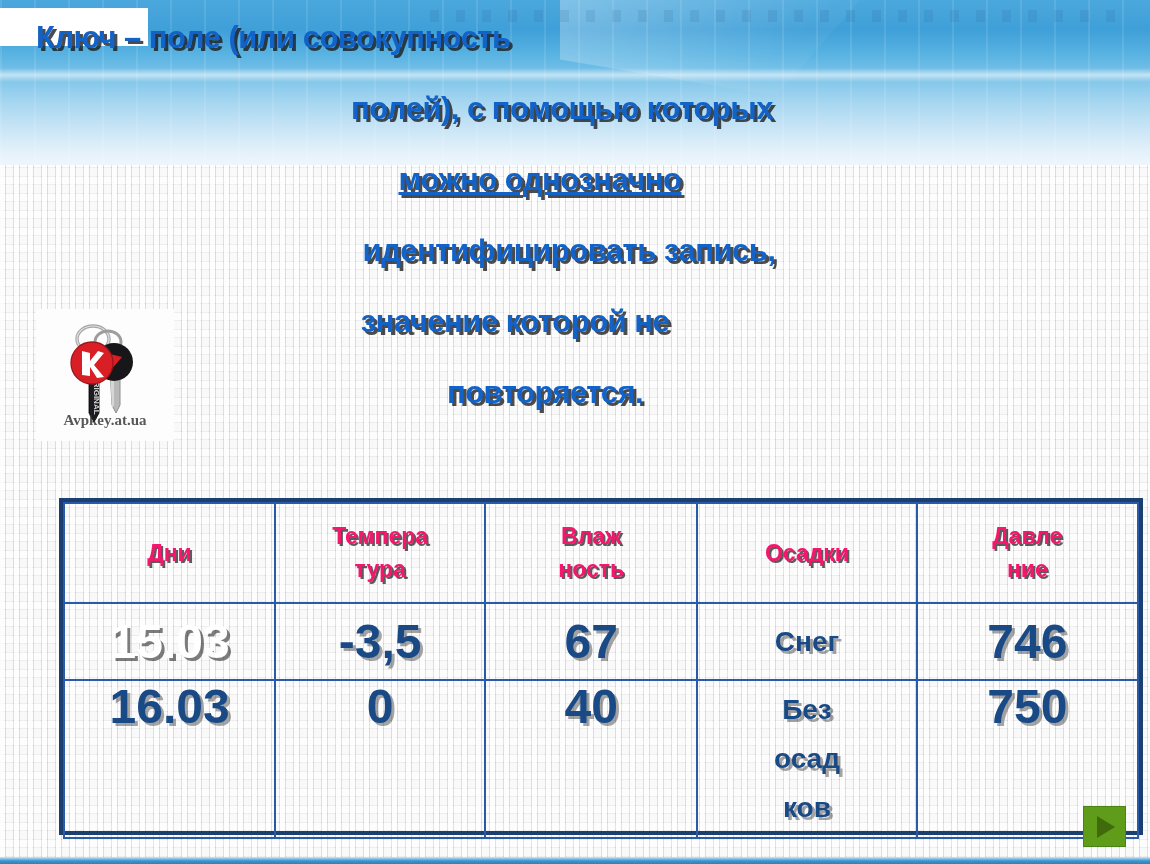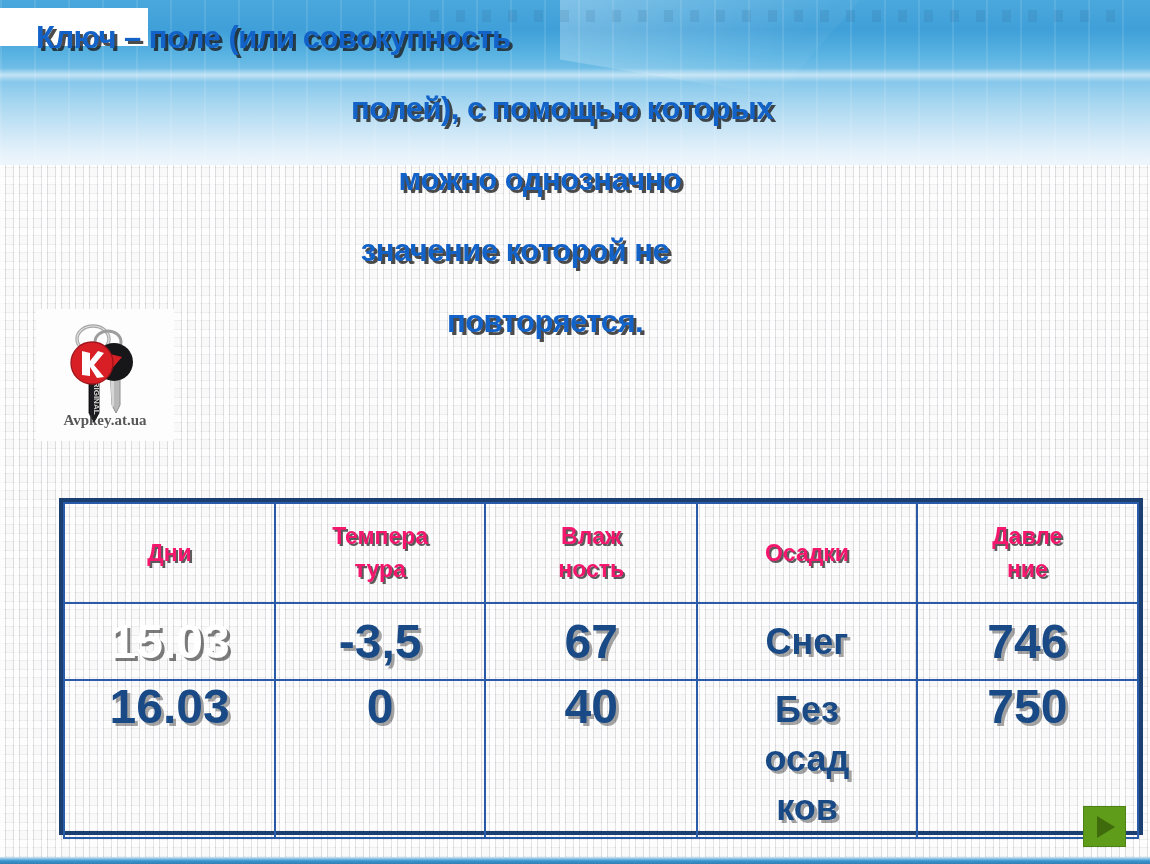--- a/index.html
+++ b/index.html
@@ -92,21 +92,21 @@
     font-size: 31px;
     line-height: 71px;
     color: #1262c8;
     letter-spacing: -0.5px;
     text-shadow: 3px 3px 0 rgba(25,25,25,0.78);
     z-index: 5;
   }
   .headline .ln { display: block; white-space: nowrap; }
   .headline .ln-1 { text-align: left; padding-left: 18px; }
   .headline .ln-2 { padding-right: 26px; }
-  .headline .ln-3 { padding-right: 70px; }
+  .headline .ln-3 { padding-right: 70px; text-decoration: underline; }
   .headline .ln-4 { padding-right: 12px; }
   .headline .ln-5 { padding-right: 120px; }
   .headline .ln-6 { padding-right: 60px; }
 
   
   .key-photo {
     position: absolute;
     left: 36px; top: 309px;
     width: 138px; height: 132px;
     background: #fdfdfd;
@@ -146,21 +146,21 @@
   }
   th.h-dni { text-align: right; padding-right: 16px; }
   td.cell {
     font-size: 48px;
     font-weight: bold;
     color: #1a4a86;
     line-height: 47px;
     text-shadow: 3px 3px 0 rgba(40,40,40,0.42);
   }
   td.cell.small {
-    font-size: 36px;
+    font-size: 28px;
     line-height: 42px;
     text-align: center;
   }
   td.cell.white-val {
     color: #ffffff;
     text-shadow: 3px 3px 0 rgba(45,45,45,0.62);
   }
   tr.row-1 td { height: 77px; }
   tr.row-2 td { height: 158px; vertical-align: top; padding-top: 2px; }
   tr.row-2 td.cell { line-height: 47px; }
@@ -202,20 +202,21 @@
     <div class="banner-fold"></div>
     <div class="banner-tick-row"></div>
     <div class="banner-sheen"></div>
     <div class="white-patch"></div>
   </div>
 
   <div class="headline">
     <span class="ln ln-1">Ключ – поле (или совокупность</span>
     <span class="ln ln-2">полей), с помощью которых</span>
     <span class="ln ln-3">можно однозначно</span>
+    <span class="ln ln-4">идентифицировать запись,</span>
     <span class="ln ln-5">значение которой не</span>
     <span class="ln ln-6">повторяется.</span>
   </div>
 
   <div class="key-photo">
     <svg width="138" height="132" viewBox="0 0 138 132">
       <rect x="0" y="0" width="138" height="132" fill="#fdfdfd"></rect>
 
       <ellipse cx="57" cy="30" rx="16" ry="13" fill="none" stroke="#a6a6a6" stroke-width="3.4"></ellipse>
       <ellipse cx="57" cy="30" rx="16" ry="13" fill="none" stroke="#e0e0e0" stroke-width="1.2"></ellipse>

